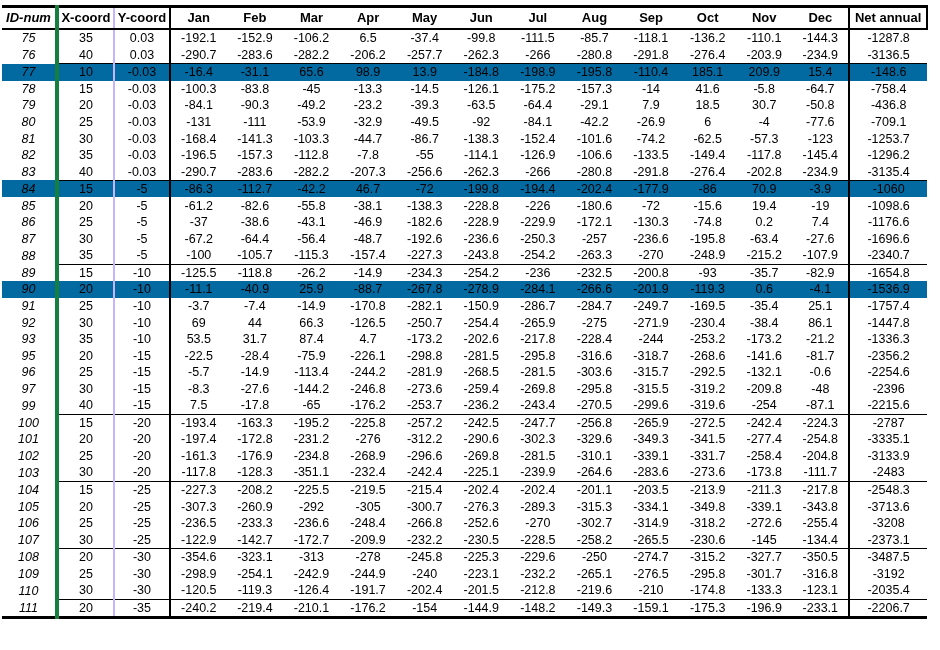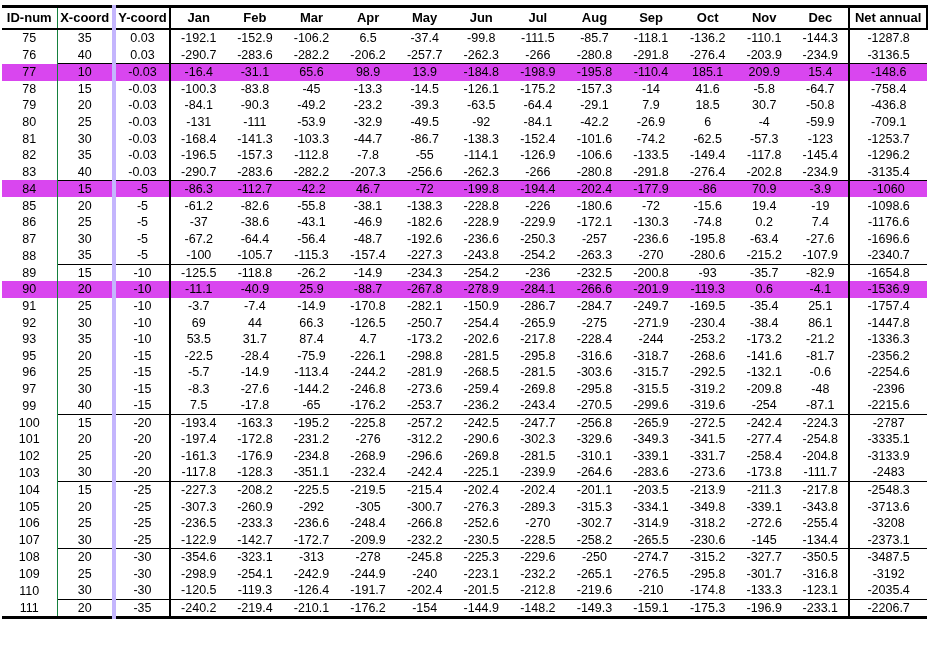--- a/index.html
+++ b/index.html
@@ -31,30 +31,30 @@
     line-height: 16px;
   }
   th {
     font-weight: bold;
     font-size: 13px;
     height: 20px;
     line-height: 20px;
     border-bottom: 2px solid #000;
   }
   
-  .c0  { border-right: 1px solid #15803d; }   
-  .c1  { border-right: 4px solid #c4b5fd; }   
+  .c0  { border-right: 4px solid #15803d; font-style: italic; }   
+  .c1  { border-right: 2px solid #c4b5fd; }   
   .c2  { border-right: 2px solid #000; }   
   .c14 { border-right: 2px solid #000; }   
   th.c15 { border-right: 2px solid #000; margin-left: 40px; } 
   
   tr.group-start td { border-top: 1px solid #000; }
   tr.group-start td.c0 { border-top: none; }
   
-  tr.hl td { background: #d946ef; text-align: center; }
+  tr.hl td { background: #0369a1; text-align: center; }
 </style>
 </head>
 <body>
 
 <div class="wrap">
   <table>
     <colgroup>
       <col style="width:55px">
         <col style="width:57px">
         <col style="width:56px">
@@ -191,21 +191,21 @@
           <td class="c4">-111</td>
           <td class="c5">-53.9</td>
           <td class="c6">-32.9</td>
           <td class="c7">-49.5</td>
           <td class="c8">-92</td>
           <td class="c9">-84.1</td>
           <td class="c10">-42.2</td>
           <td class="c11">-26.9</td>
           <td class="c12">6</td>
           <td class="c13">-4</td>
-          <td class="c14">-59.9</td>
+          <td class="c14">-77.6</td>
           <td class="c15">-709.1</td>
         </tr>
         <tr>
           <td class="c0">81</td>
           <td class="c1">30</td>
           <td class="c2">-0.03</td>
           <td class="c3">-168.4</td>
           <td class="c4">-141.3</td>
           <td class="c5">-103.3</td>
           <td class="c6">-44.7</td>
@@ -333,21 +333,21 @@
           <td class="c2">-5</td>
           <td class="c3">-100</td>
           <td class="c4">-105.7</td>
           <td class="c5">-115.3</td>
           <td class="c6">-157.4</td>
           <td class="c7">-227.3</td>
           <td class="c8">-243.8</td>
           <td class="c9">-254.2</td>
           <td class="c10">-263.3</td>
           <td class="c11">-270</td>
-          <td class="c12">-280.6</td>
+          <td class="c12">-248.9</td>
           <td class="c13">-215.2</td>
           <td class="c14">-107.9</td>
           <td class="c15">-2340.7</td>
         </tr>
         <tr class="group-start">
           <td class="c0">89</td>
           <td class="c1">15</td>
           <td class="c2">-10</td>
           <td class="c3">-125.5</td>
           <td class="c4">-118.8</td>

